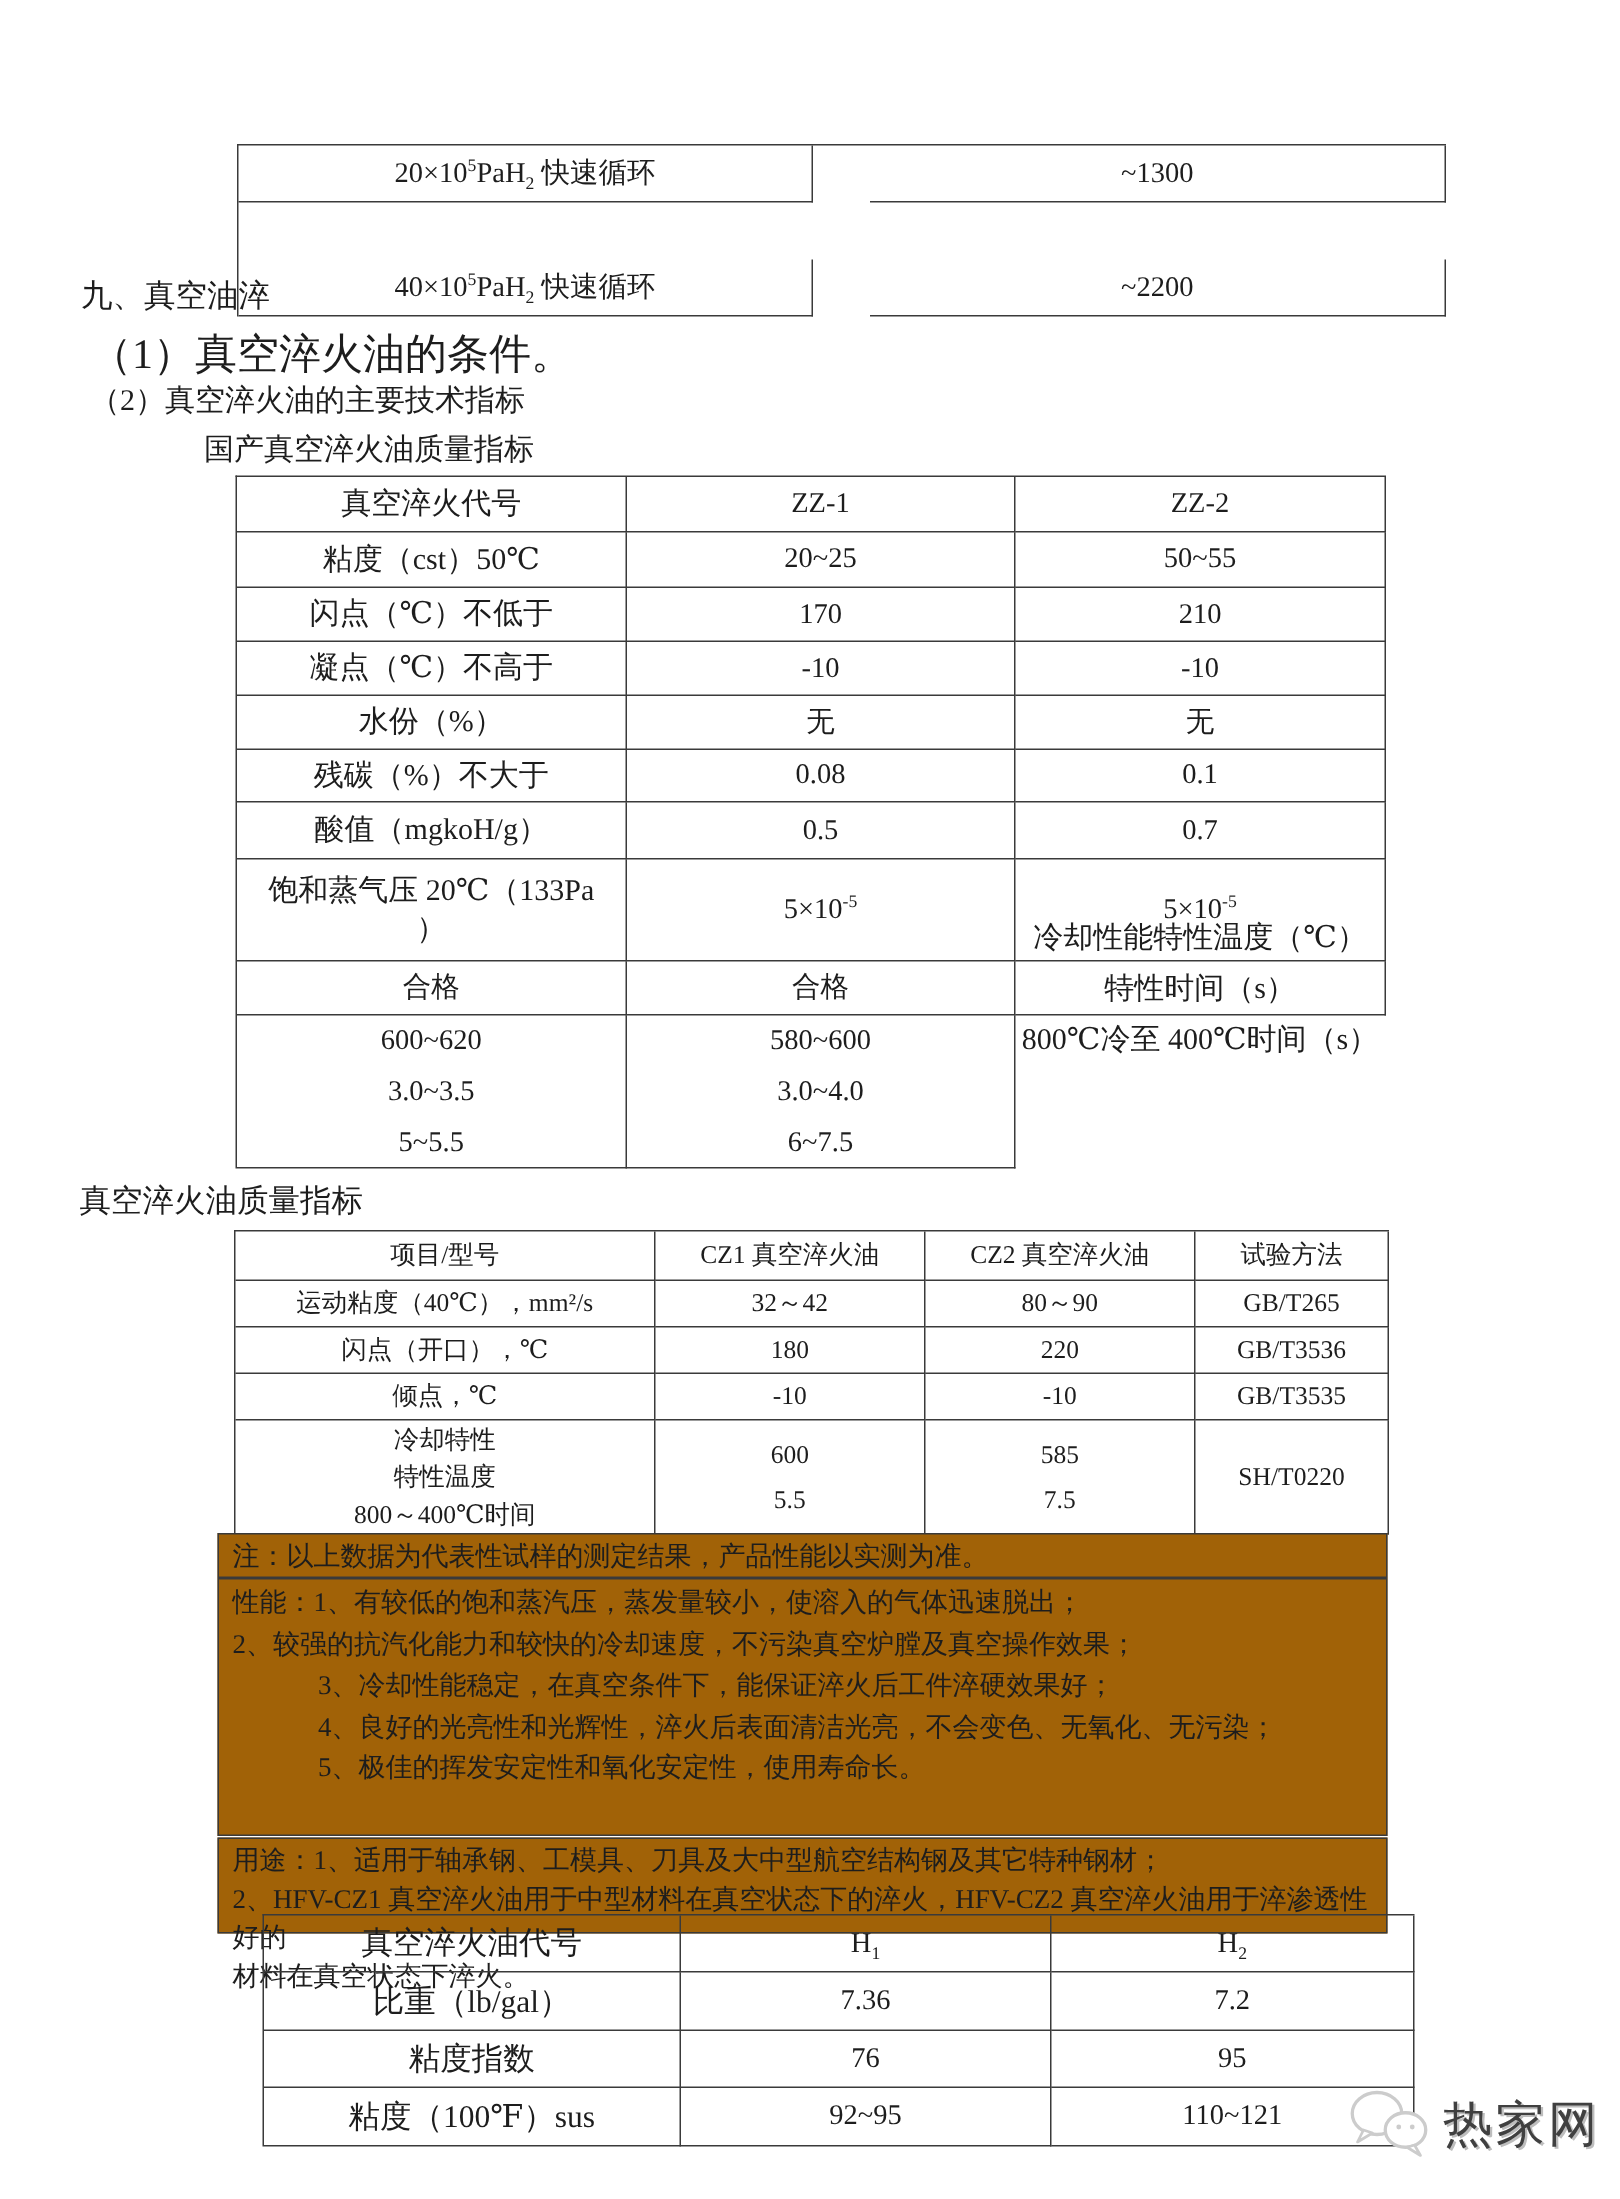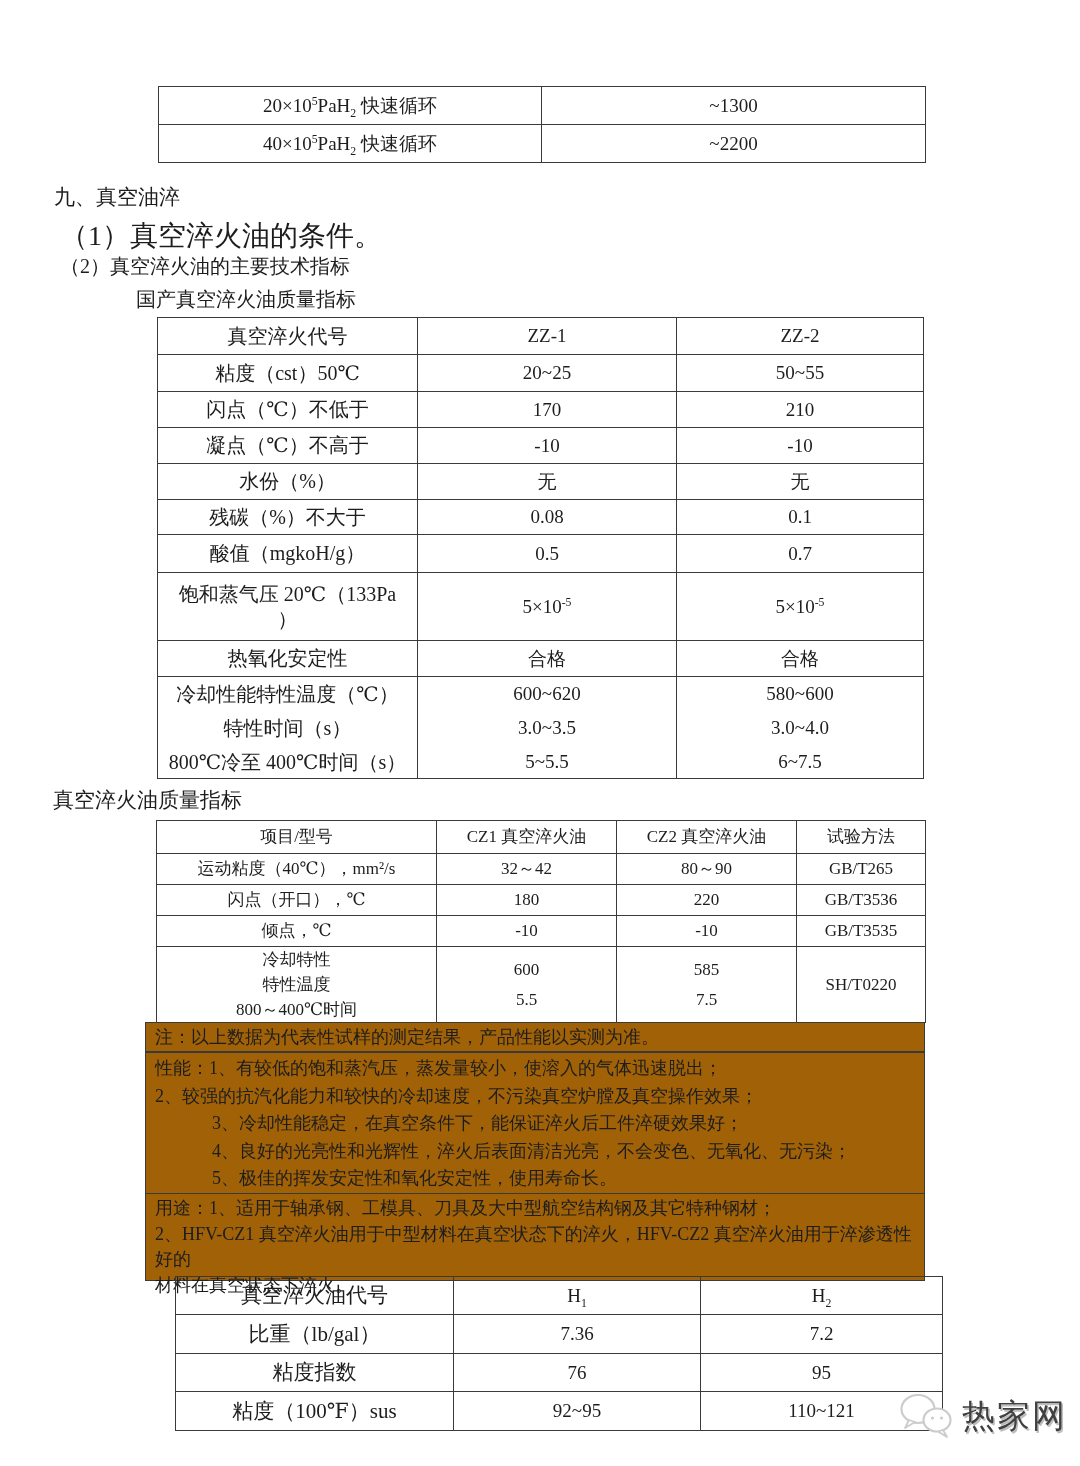--- a/index.html
+++ b/index.html
@@ -11,21 +11,21 @@
   .tbl { position:absolute; display:grid; border-top:1px solid #3a3a3a; border-left:1px solid #3a3a3a; }
   .tbl > .c {
     border-right:1px solid #3a3a3a; border-bottom:1px solid #3a3a3a;
     display:flex; align-items:center; justify-content:center;
     text-align:center; box-sizing:border-box; line-height:1.25;
   }
   .c.col { flex-direction:column; }
   sup { font-size:0.62em; line-height:0; } 
   sub { font-size:0.62em; line-height:0; }
 
-  #t1 { left:158px; top:86px; grid-template-columns:383px 384px; grid-template-rows:38px 38px; font-size:19px; }
+  #t1 { left:158px; top:96px; grid-template-columns:383px 384px; grid-template-rows:38px 38px; font-size:19px;gap:38px; }
 
   .h1 { position:absolute; left:54px;  top:183px; font-size:21px; }
   .li1{ position:absolute; left:60px;  top:217px; font-size:28px; }
   .li2{ position:absolute; left:60px;  top:253px; font-size:20px; }
   .cap{ position:absolute; left:136px; top:286px; font-size:20px; }
   .h2 { position:absolute; left:53px;  top:786px; font-size:21px; }
 
   #t2 { left:157px; top:317px; grid-template-columns:260px 259px 247px;
         grid-template-rows:37px 37px 36px 36px 36px 35px 38px 68px 36px 102px; font-size:19px; }
   #t2 .lbl { font-size:20px; }
@@ -34,21 +34,21 @@
   #t3 { left:156px; top:820px; grid-template-columns:280px 180px 180px 129px;
         grid-template-rows:33px 31px 31px 31px 76px; font-size:17px; }
   #t3 .tri { line-height:25px; }
   #t3 .duo { line-height:30px; }
 
   .box { position:absolute; left:145px; width:780px; border:1px solid #3a3a3a; box-sizing:border-box;
          font-size:18px; padding:2px 9px; background:#a16207; }
   #note-box { top:1022px; height:30px; display:flex; align-items:center; }
   #perf-box { top:1052px; height:172px; }
   #perf-box .ln { line-height:27.5px; }
-  #app-box  { top:1193px; height:88px; }
+  #app-box  { top:1225px; height:64px; }
   #app-box .ln { line-height:25.5px; }
   .ind { padding-left:57px; }
 
   #t4 { left:175px; top:1276px; grid-template-columns:278px 247px 242px;
         grid-template-rows:38px 39px 38px 39px; font-size:19px; }
   #t4 .lbl { font-size:21px; }
 
   #wm { position:absolute; left:897px; top:1390px; display:flex; align-items:center; gap:5px; }
   #wm .sitename { font-size:33px; color:#404040; text-shadow:1.5px 1.5px 0 #bdbdbd; letter-spacing:2px; }
 </style>
@@ -106,21 +106,20 @@
       <div>饱和蒸气压 20℃（133Pa</div>
       <div>）</div>
     </div>
     <div class="c">
       <span><span>5×10</span><sup>-5</sup></span>
     </div>
     <div class="c">
       <span><span>5×10</span><sup>-5</sup></span>
     </div>
 
-    <div class="c lbl">热氧化安定性</div>
     <div class="c">合格</div>
     <div class="c">合格</div>
 
     <div class="c lbl col tri">
       <div>冷却性能特性温度（℃）</div>
       <div>特性时间（s）</div>
       <div>800℃冷至 400℃时间（s）</div>
     </div>
     <div class="c col tri">
       <div>600~620</div>

